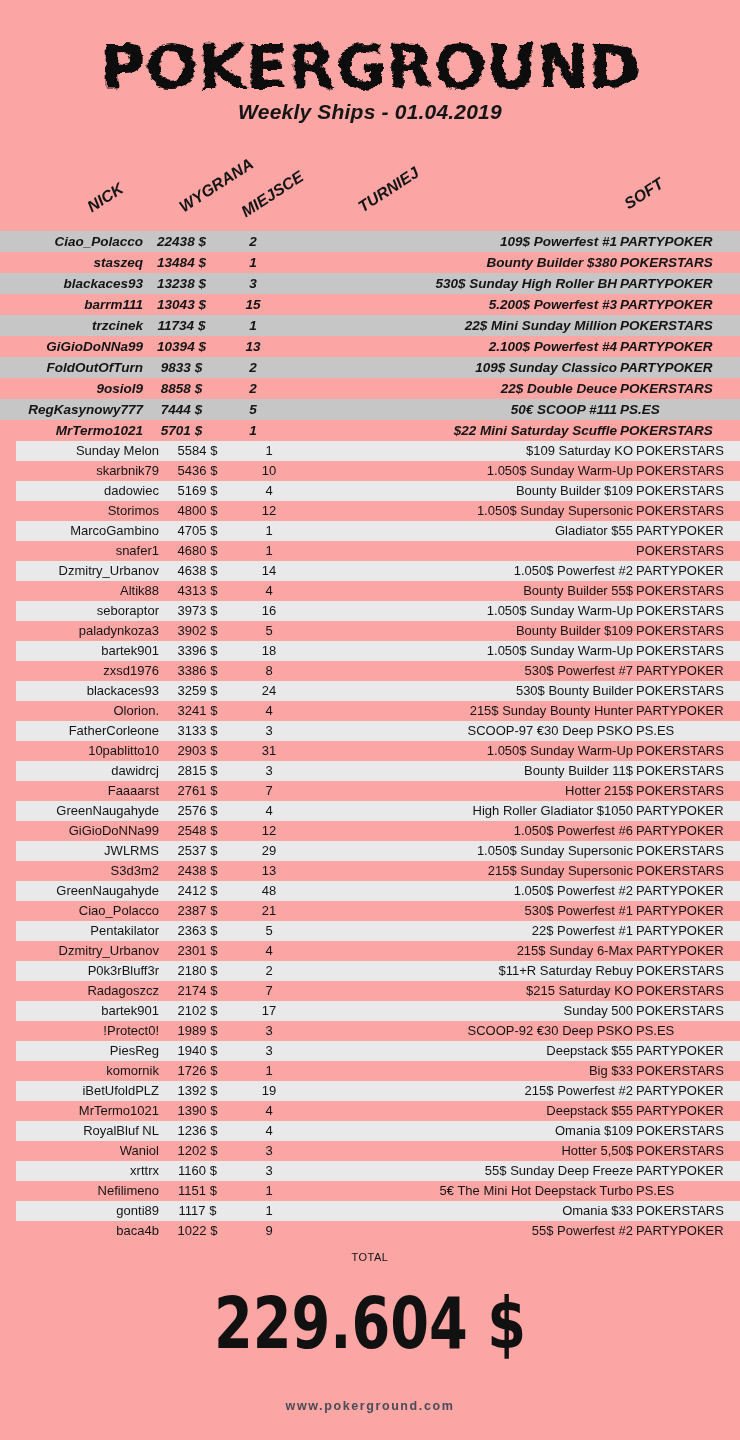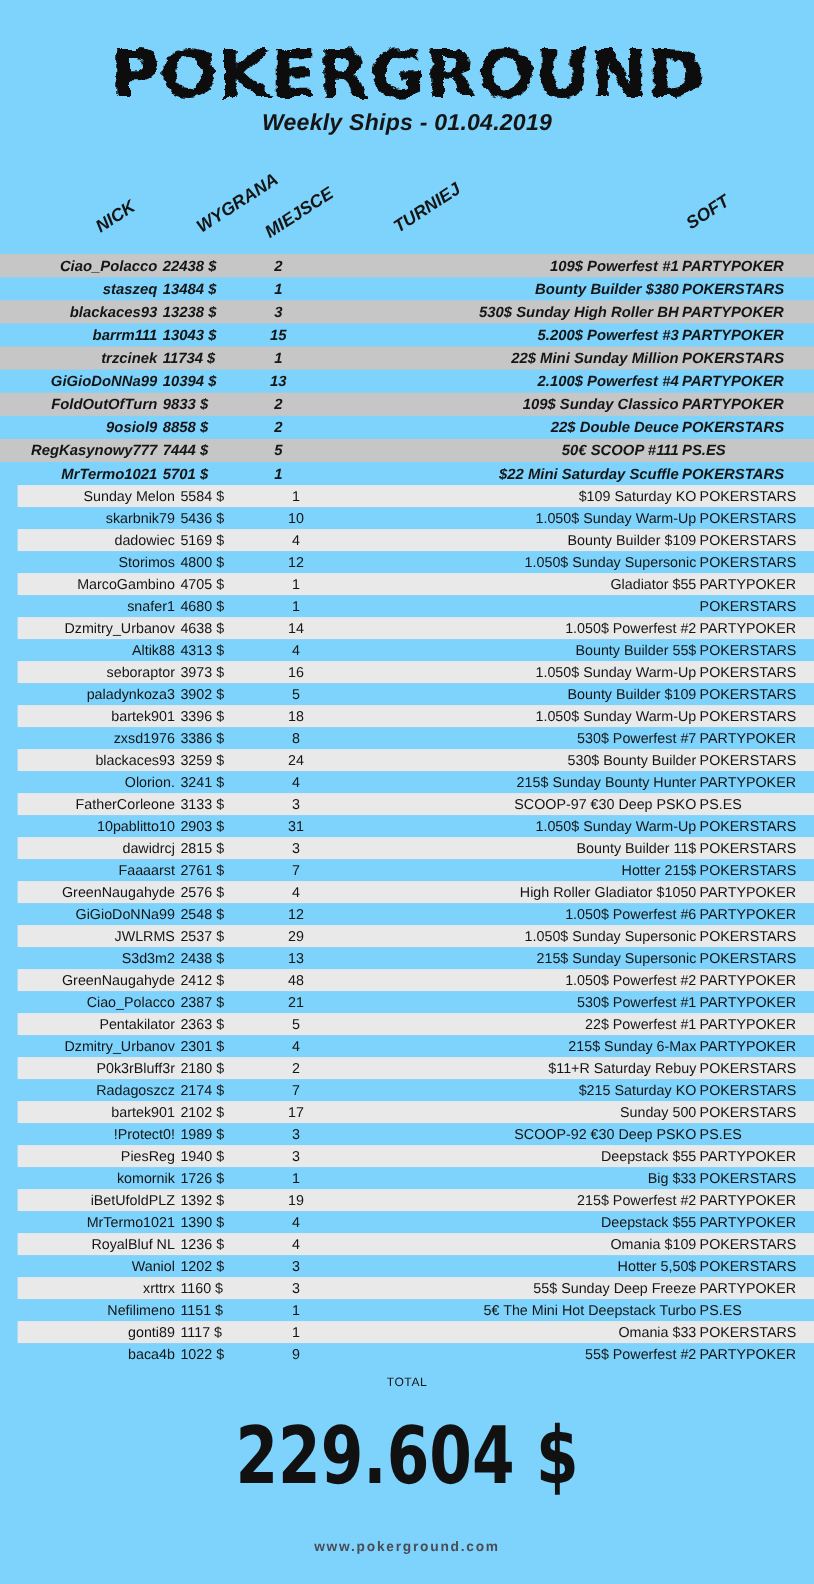--- a/index.html
+++ b/index.html
@@ -3,21 +3,21 @@
 <meta charset="utf-8">
 <style>
   :root{
     --top-stripe:#c6c6c6;
     --std-stripe:#e9e9e9;
     --text:#151515;
     --site:#4b4b55;
   }
   html,body{margin:0;padding:0;background:#ffffff;}
   #page{
-    position:relative;width:740px;height:1440px;background:#7dd3fc;overflow:hidden;
+    position:relative;width:740px;height:1440px;background:#fca5a5;overflow:hidden;
     font-family:"Liberation Sans","DejaVu Sans",sans-serif;color:var(--text);
   }
   .logo{position:absolute;left:90px;top:26px;}
   .subtitle{
     position:absolute;left:0;top:100px;width:740px;text-align:center;
     font-size:21px;font-weight:bold;font-style:italic;letter-spacing:0.2px;
   }
   .col-header{
     position:absolute;font-size:16px;font-weight:bold;font-style:italic;
     transform:rotate(-33deg);transform-origin:0 100%;white-space:nowrap;height:19px;line-height:19px;
@@ -29,21 +29,21 @@
   .h-soft{left:631px;top:194px;}
   #top-rows{position:absolute;left:0;top:231px;width:740px;font-weight:bold;font-style:italic;font-size:13.5px;}
   #std-rows{position:absolute;left:16px;top:441px;width:740px;font-size:13px;}
   .row{position:relative;width:740px;padding-left:10px;}
   .top-row{height:21px;line-height:21px;}
   .std-row{height:20px;line-height:20px;}
   .top-row.striped{background:var(--top-stripe);}
   .std-row.striped{background:var(--std-stripe);}
   .cell{position:absolute;top:0;height:100%;white-space:nowrap;overflow:visible;}
   .cell.nick{left:0;width:143px;text-align:right;}
-  .cell.wygrana{left:148px;width:67px;text-align:left;}
+  .cell.wygrana{left:148px;width:67px;text-align:center;}
   .cell.miejsce{left:233px;width:40px;text-align:center;}
   .cell.turniej{left:285px;width:332px;text-align:right;}
   .cell.soft{left:620px;width:118px;text-align:left;}
   .total-label{
     position:absolute;left:0;top:1251px;width:740px;text-align:center;
     font-size:11px;letter-spacing:0.5px;
   }
   .total-value-svg{position:absolute;left:0;top:1284px;}
   .website{
     position:absolute;left:0;top:1399px;width:740px;text-align:center;

